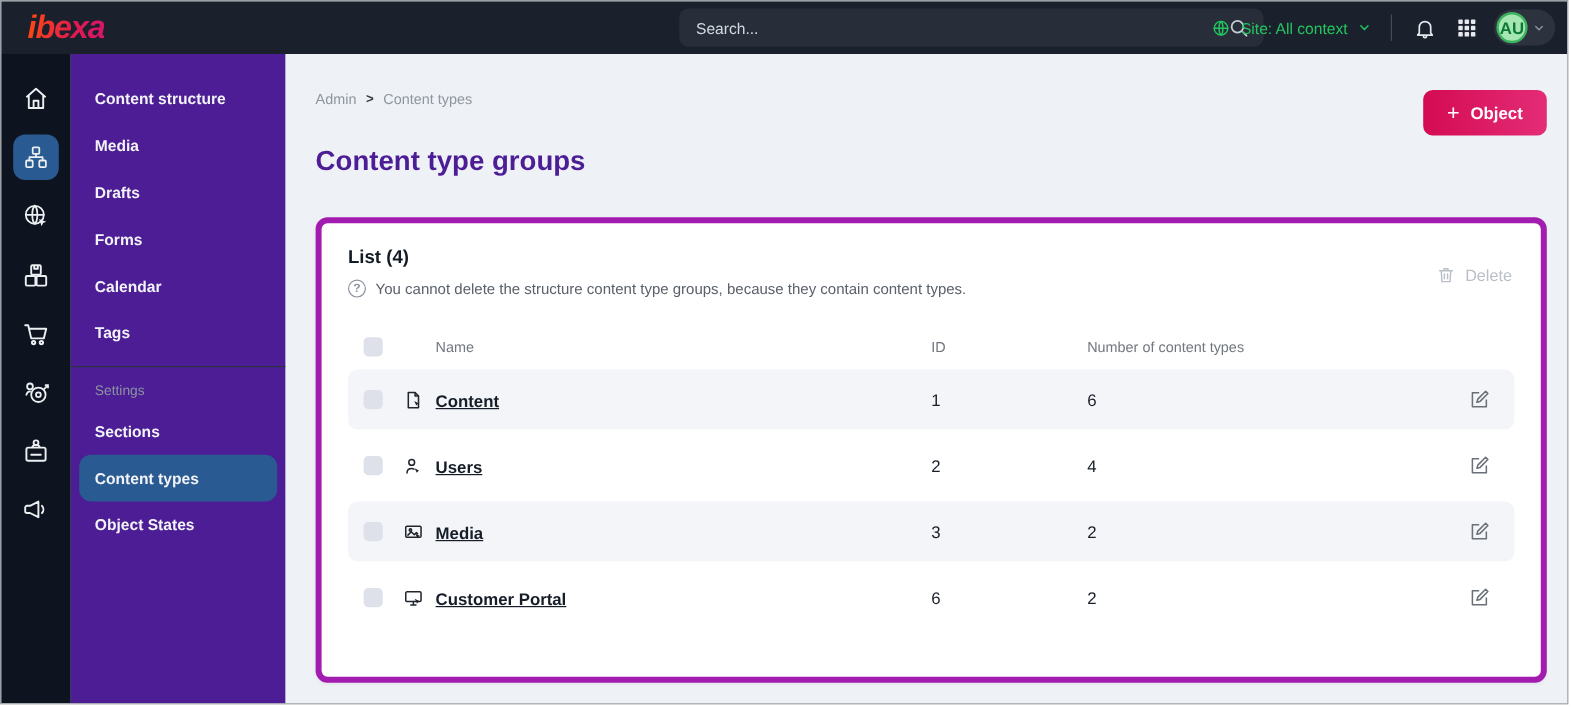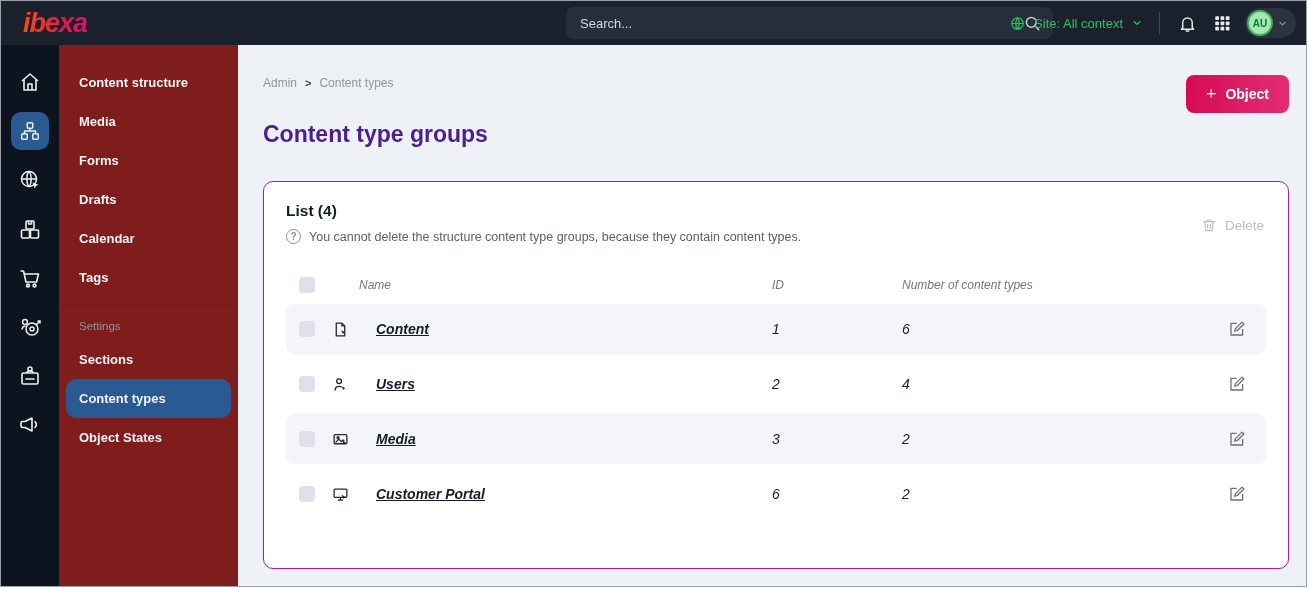--- a/index.html
+++ b/index.html
@@ -14,58 +14,58 @@
           -webkit-background-clip:text; background-clip:text; color:transparent; line-height:1;font-style:italic; }
   .search-wrap { position:absolute; left:565px; top:6px; width:487px; height:32px; background:#272e3a; border-radius:8px; display:flex; align-items:center; }
   .search-wrap input { flex:1; background:transparent; border:none; outline:none; color:#dfe3e8; font-size:13px; padding:0 14px; font-family:"Liberation Sans", sans-serif; }
   .search-wrap input::placeholder { color:#d4d9e0; opacity:1; }
   .search-icon { margin-right:12px; color:#c7cdd5; display:flex; }
   .topbar-right { position:absolute; right:10px; top:0; height:44px; display:flex; align-items:center; gap:12px; color:#a9b1bb; }
   .site-btn { display:flex; align-items:center; gap:8px; font-size:13px; color:#22c55e; cursor:pointer; }
   .tb-divider { width:1px; height:22px; background:#454c58; margin:0 4px; }
   .tb-icon { display:flex; color:#e6e9ed; padding:2px; cursor:pointer; }
   .avatar-pill { display:flex; align-items:center; gap:4px; background:#2c333f; border-radius:15px; padding:2px 8px 2px 2px; cursor:pointer; }
-  .avatar { width:26px; height:26px; border-radius:50%; background:#a5e6b2; border:2px solid #3cb25c; color:#0c7a36; font-size:10px; font-weight:700; display:flex; align-items:center; justify-content:center; }
+  .avatar { width:26px; height:26px; border-radius:50%; background:#a5e6b2; border:2px solid #3cb25c; color:#0c7a36; font-size:14px; font-weight:700; display:flex; align-items:center; justify-content:center; }
 
   
   .body-row { position:absolute; top:44px; left:0; right:0; bottom:0; display:flex; }
   .icon-rail { width:58px; background:#0e141f; display:flex; flex-direction:column; align-items:center; padding-top:18px; }
   .rail-item { width:38px; height:38px; margin-bottom:11px; display:flex; align-items:center; justify-content:center; color:#eceff2; border-radius:10px; cursor:pointer; }
   .rail-item.active { background:#2a5a92; }
 
-  .subnav { width:179px; background:#7f1d1d; padding-top:18px; display:flex; flex-direction:column;text-align:center; }
+  .subnav { width:179px; background:#4c1d95; padding-top:18px; display:flex; flex-direction:column;text-align:center; }
   .subnav-item { height:39px; display:flex; align-items:center; padding-left:20px; color:#f1f3f6; font-size:13px; font-weight:600; cursor:pointer; }
   .subnav-item.active { background:#2a5a92; border-radius:10px; margin:0 7px; padding-left:13px; }
   .subnav-divider { height:1px; background:#2b3342; margin:8px 0 10px 0; }
   .subnav-section { padding-left:20px; color:#8b93a0; font-size:11.5px; height:20px; display:flex; align-items:center; margin-bottom:4px; }
 
   
   .main { flex:1; background:#eef1f6; position:relative; overflow:hidden; }
   .breadcrumb { position:absolute; left:25px; top:31px; font-size:12px; color:#8f959e; display:flex; gap:8px; align-items:center; }
   .breadcrumb .sep { color:#39404c; font-weight:700; font-size:11px; }
   .create-btn { position:absolute; right:17px; top:30px; height:38px; padding:0 20px; border:none; border-radius:8px;
                 background:linear-gradient(90deg,#d40b52,#e42c77); color:#fff; font-size:14px; font-weight:600;
                 display:flex; align-items:center; gap:9px; cursor:pointer; font-family:"Liberation Sans", sans-serif; }
   .create-btn .plus { font-size:18px; font-weight:400; line-height:1; }
   .page-title { position:absolute; left:25px; top:76px; font-size:23px; font-weight:700; color:#4c1d95; }
 
-  .card { position:absolute; left:25px; right:17px; top:136px; bottom:17px; background:#fff; border:1px solid #a21caf; border-radius:10px; box-shadow:0 1px 3px rgba(25,35,60,.04); padding:20px 22px; }
+  .card { position:absolute; left:25px; right:17px; top:136px; bottom:17px; background:#fff; border:5px solid #a21caf; border-radius:10px; box-shadow:0 1px 3px rgba(25,35,60,.04); padding:20px 22px; }
   .list-title { font-size:15.5px; font-weight:700; color:#131c26; }
   .help-row { margin-top:9px; display:flex; align-items:center; gap:8px; color:#5a616b; font-size:12.5px; }
   .q-circle { width:15px; height:15px; border:1.4px solid #8e949e; border-radius:50%; color:#8e949e; font-size:10px; font-weight:700; display:flex; align-items:center; justify-content:center; flex:none; }
   .delete-btn { position:absolute; top:24px; right:24px; display:flex; align-items:center; gap:8px; color:#b9bfc9; font-size:13.5px; background:none; border:none; font-family:Liberation Sans, sans-serif; cursor:default;margin-top:11px; }
 
-  .table { margin-top:22px;font-style:italic; }
+  .table { margin-top:22px; }
   .trow { display:grid; grid-template-columns:46px 440px 130px 1fr 40px; align-items:center; }
   .thead { height:38px; color:#71777f; font-size:12px; }
   .thead .name-h { padding-left:27px; }
   .trow.data { height:50px; margin-bottom:5px; border-radius:8px; }
   .trow.data.odd { background:#f4f5f8; }
   .checkbox { width:16px; height:16px; background:#dfe1ea; border-radius:4px; margin-left:13px; cursor:pointer; }
-  .name-cell { display:flex; align-items:center; gap:27px; color:#1b232e; }
+  .name-cell { display:flex; align-items:flex-end; gap:10px; color:#1b232e; }
   .row-type-icon { display:flex; color:#20262e; }
   .name-link { font-size:14px; font-weight:600; color:#151d28; text-decoration:underline; cursor:pointer; }
   .cell-num { font-size:14px; color:#171e28; }
   .edit-btn { display:flex; color:#697078; background:none; border:none; cursor:pointer; padding:2px; }
   svg { display:block; }
 </style>
 </head>
 <body>
 
 <div class="frame">
@@ -195,24 +195,24 @@
     </div>
 
     <div class="subnav">
       <div class="subnav-item">
           <span>Content structure</span>
         </div>
       <div class="subnav-item">
           <span>Media</span>
         </div>
       <div class="subnav-item">
+          <span>Drafts</span>
+        </div>
+      <div class="subnav-item">
           <span>Forms</span>
-        </div>
-      <div class="subnav-item">
-          <span>Drafts</span>
         </div>
       <div class="subnav-item">
           <span>Calendar</span>
         </div>
       <div class="subnav-item">
           <span>Tags</span>
         </div>
       <div class="subnav-divider"></div>
       <div class="subnav-section">Settings</div>
       <div class="subnav-item">

